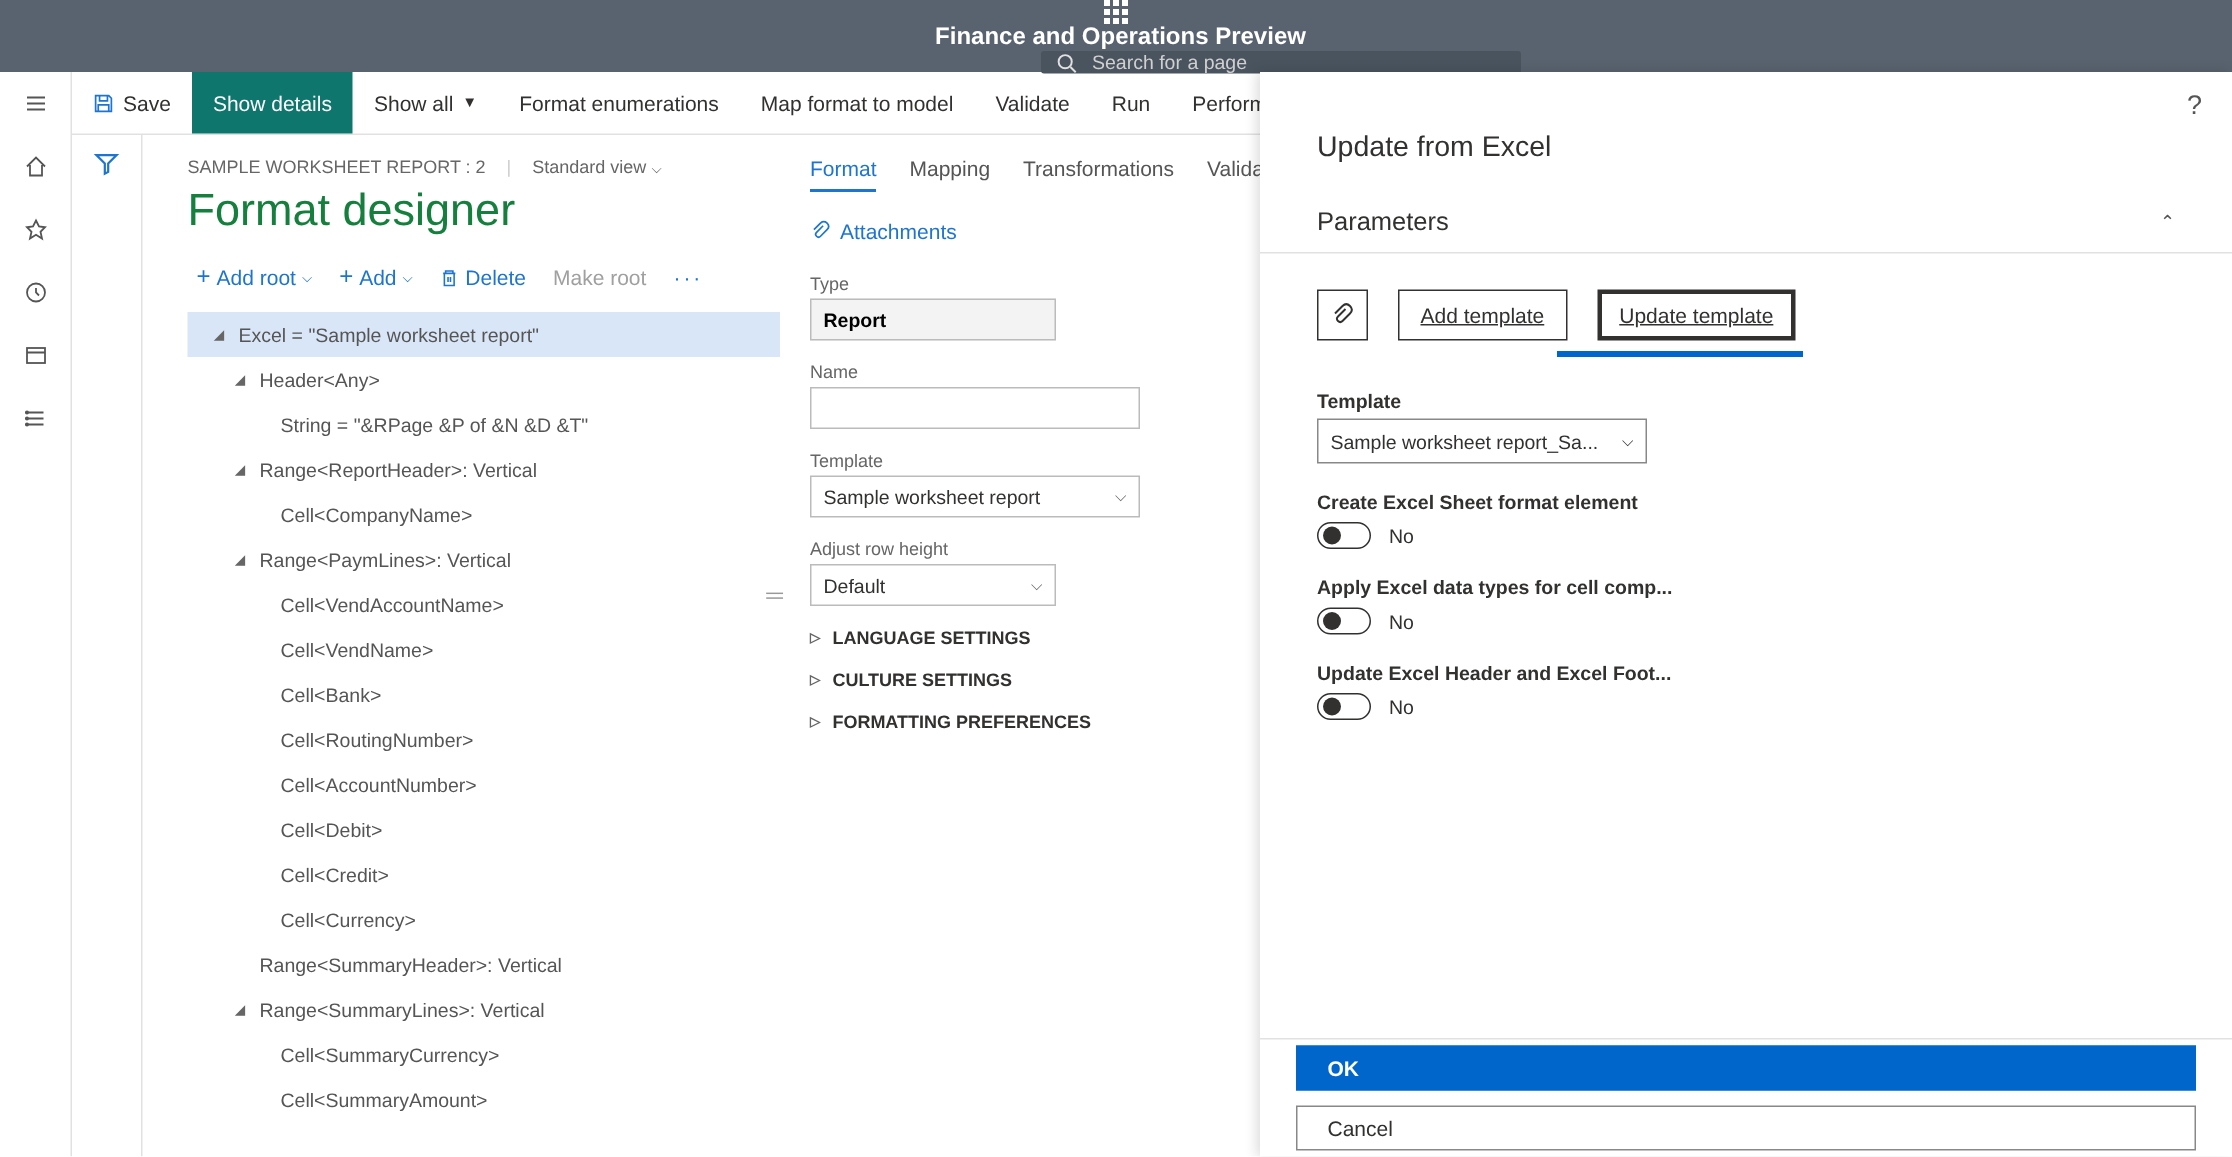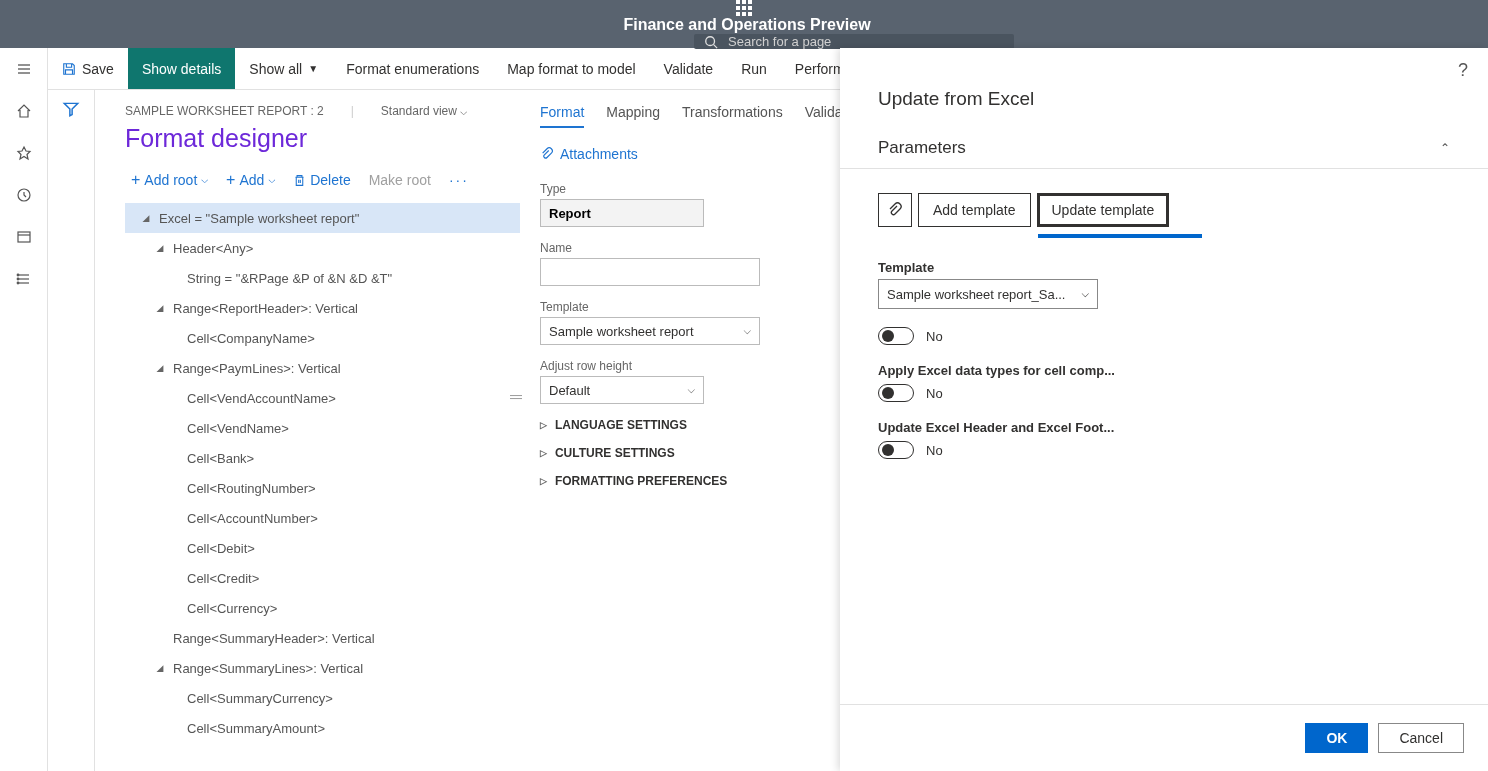--- a/index.html
+++ b/index.html
@@ -27,23 +27,23 @@
 .cmdbar .cmd .chev { font-size: 10px; }
 .cmdbar .cmd.save svg { color: #1e74d1; }
 
 .content { flex: 1; display: flex; }
 
 .filtercol { width: 47px; border-right: 1px solid #e1e1e1; display: flex; justify-content: center; padding-top: 10px; color: #1e74d1; }
 
 .workarea { flex: 1; padding: 14px 0 0 30px; display: flex; overflow: hidden; }
 
 .leftpanel { width: 395px; }
-.breadcrumb { font-size: 12px; color: #666; display: flex; align-items: center; gap: 27px; margin-bottom: 6px; }
+.breadcrumb { font-size: 12px; color: #666; display: flex; align-items: center; gap: 14px; margin-bottom: 6px; }
 .breadcrumb .sep { color: #ccc; }
-.page-title { font-size: 25px; font-weight: 350; color: #6d28d9; margin-bottom: 14px; }
+.page-title { font-size: 30px; font-weight: 350; color: #15803d; margin-bottom: 14px; }
 
 .toolbar { display: flex; align-items: center; gap: 6px; color: #1e74d1; font-size: 14px; margin-bottom: 10px; }
 .toolbar .tbtn { display: flex; align-items: center; gap: 4px; padding: 4px 6px; cursor: pointer; }
 .toolbar .tbtn.disabled { color: #a0a0a0; cursor: default; }
 .toolbar .more { color: #1e74d1; letter-spacing: 2px; }
 
 .tree { font-size: 13px; color: #555; }
 .tree .node { display: flex; align-items: center; height: 30px; }
 .tree .node .tri { width: 14px; text-align: center; font-size: 9px; color: #666; margin-right: 6px; cursor: pointer; }
 .tree .node .spacer { display: inline-block; }
@@ -70,33 +70,33 @@
 .drag-handle { position: absolute; left: -10px; top: 290px; color: #999; font-size: 12px; writing-mode: vertical-rl; cursor: col-resize; }
 
 
 .flyout { position: absolute; right: 0; top: 0; bottom: 0; width: 648px; background: #fff; box-shadow: -2px 0 8px rgba(0,0,0,0.15); display: flex; flex-direction: column; }
 .flyout .help { position: absolute; right: 20px; top: 12px; font-size: 18px; color: #555; cursor: pointer; }
 .flyout .fly-title { font-size: 19px; font-weight: 350; padding: 40px 0 0 38px; }
 .flyout .params-hdr { display: flex; justify-content: space-between; align-items: center; padding: 28px 38px 10px 38px; border-bottom: 1px solid #e1e1e1; cursor: pointer; }
 .flyout .params-hdr .txt { font-size: 17px; font-weight: 350; }
 .flyout .params-hdr .chev { font-size: 12px; color: #555; }
 .flyout .body { padding: 24px 38px; flex: 1; overflow-y: auto; }
-.flyout .btnrow { display: flex; gap: 6px; margin-bottom: 8px; align-items: flex-end; }
+.flyout .btnrow { display: flex; gap: 20px; margin-bottom: 8px; align-items: flex-end; text-decoration: underline; }
 .flyout .iconbtn { width: 34px; height: 34px; border: 1px solid #323130; display: flex; align-items: center; justify-content: center; color: #323130; cursor: pointer; }
 .flyout .txtbtn { height: 34px; padding: 0 14px; border: 1px solid #323130; background: #fff; font-size: 14px; cursor: pointer; display: flex; align-items: center; }
 .flyout .txtbtn.focused { outline: 2px solid #323130; outline-offset: -3px; }
 .flyout .underline { height: 4px; background: #0066cc; width: 164px; margin-left: 160px; margin-top: -1px; margin-bottom: 22px; }
 .flyout .ffield { margin-bottom: 18px; }
 .flyout .ffield .fl { font-size: 13px; font-weight: 600; color: #323130; margin-bottom: 4px; }
 .flyout .ffield .sel { width: 220px; height: 30px; border: 1px solid #888; display: flex; align-items: center; justify-content: space-between; padding: 0 8px; font-size: 13px; cursor: pointer; }
 .flyout .toggle-row { display: flex; align-items: center; gap: 12px; margin-top: 6px; }
 .flyout .toggle { width: 36px; height: 18px; border: 1px solid #323130; border-radius: 10px; position: relative; cursor: pointer; }
 .flyout .toggle .knob { width: 12px; height: 12px; border-radius: 50%; background: #323130; position: absolute; top: 2px; left: 3px; }
 .flyout .toggle-lbl { font-size: 13px; }
-.flyout .footer { border-top: 1px solid #e1e1e1; padding: 18px 24px; display: flex; justify-content: flex-end; gap: 10px; }
+.flyout .footer { border-top: 1px solid #e1e1e1; padding: 4px 24px; display: flex; justify-content: flex-end; gap: 10px; flex-direction: column; }
 .flyout .footer .btn { height: 30px; padding: 0 20px; font-size: 14px; border: 1px solid #888; background: #fff; cursor: pointer; display: flex; align-items: center; }
 .flyout .footer .btn.primary { background: #0066cc; color: #fff; border-color: #0066cc; font-weight: 600; }
 </style>
 </head>
 <body>
 
 <div class="topbar">
   <div class="waffle">
     <div class="waffle-grid">
         <span></span>
@@ -404,20 +404,21 @@
 
         <div class="ffield">
           <div class="fl">Template</div>
           <div class="sel">
               <span>Sample worksheet report_Sa...</span>
               <span style="font-size:10px;">⌵</span>
             </div>
         </div>
 
         <div class="ffield">
+          <div class="fl">Create Excel Sheet format element</div>
           <div class="toggle-row">
             <div class="toggle">
                 <div class="knob"></div>
               </div>
             <span class="toggle-lbl">No</span>
           </div>
         </div>
 
         <div class="ffield">
           <div class="fl">Apply Excel data types for cell comp...</div>

